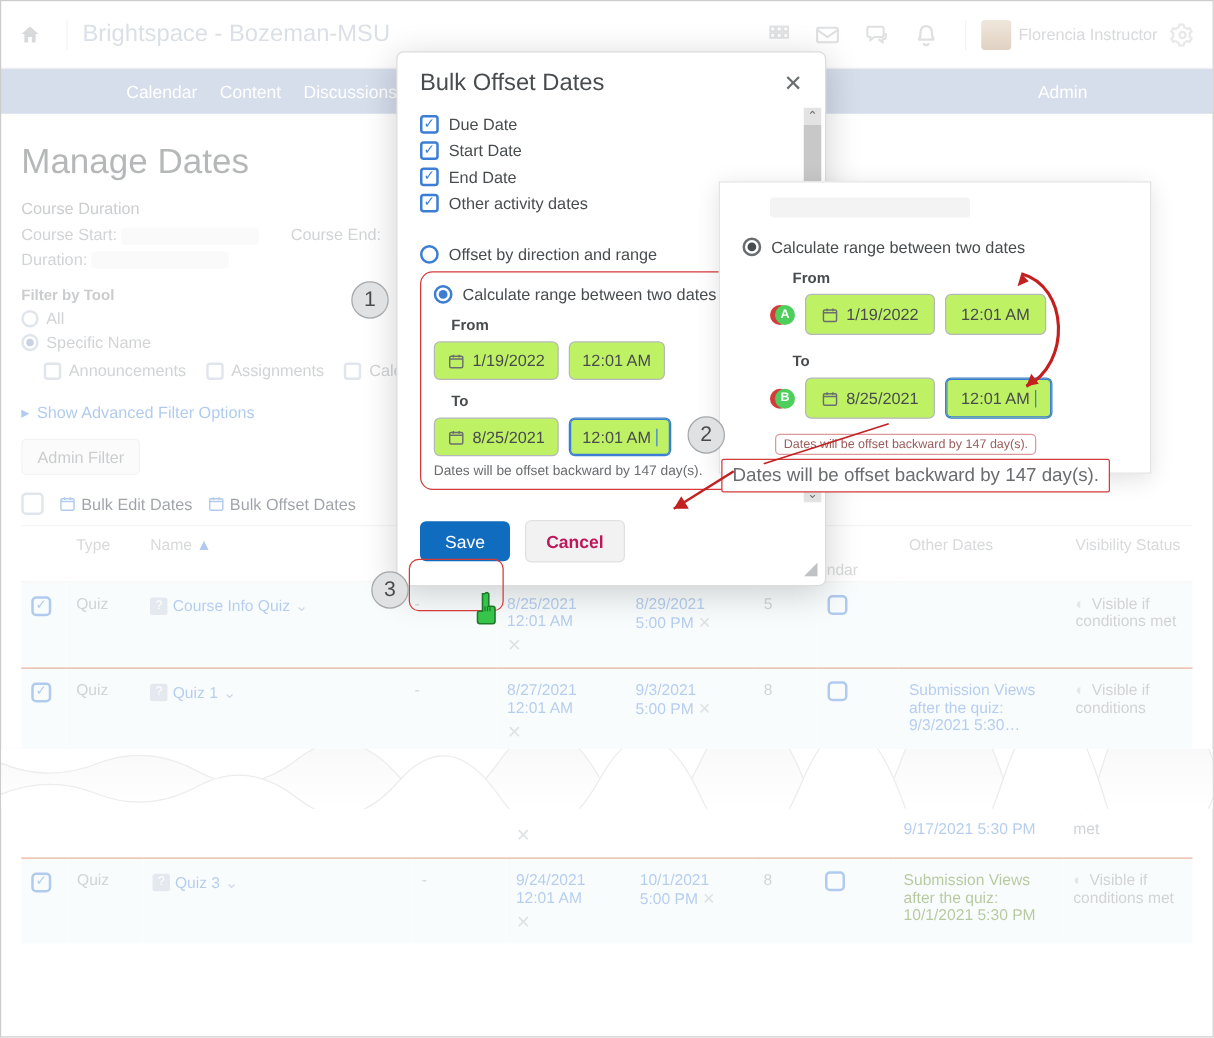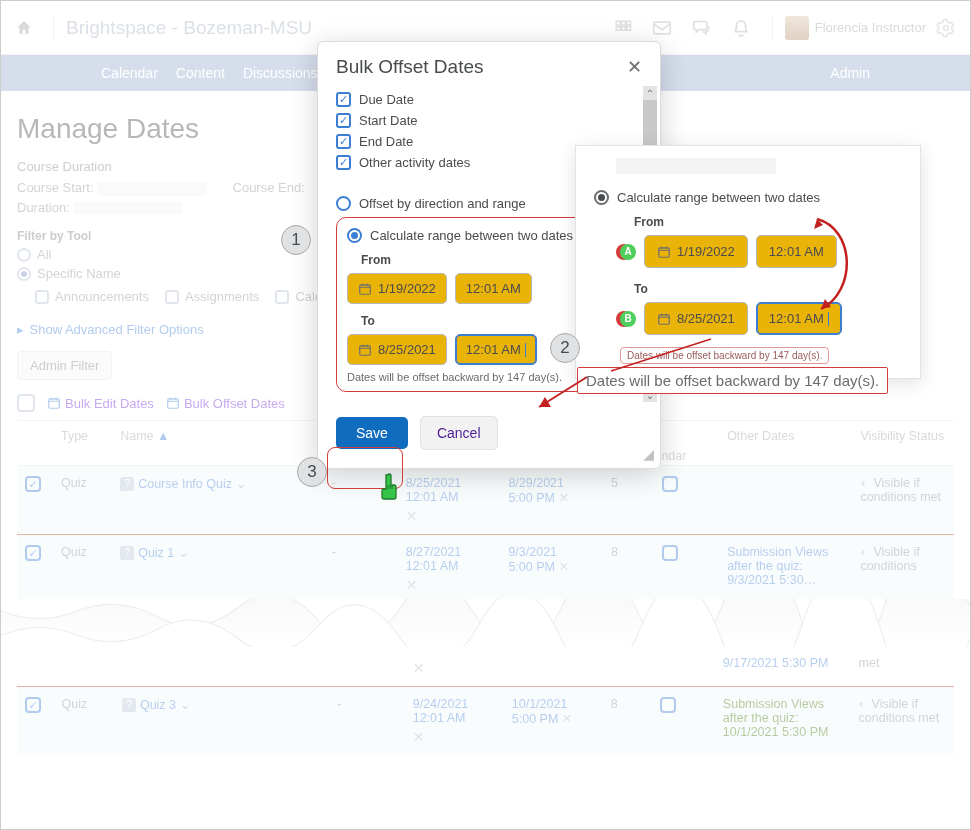--- a/index.html
+++ b/index.html
@@ -58,21 +58,21 @@
   .redacted { display:inline-block; background:#f3f3f3; width:110px; height:14px; border-radius:3px; vertical-align:middle; }
   .filter-label { font-weight:600; color:#7d8185; margin-top:14px; font-size:12px;}
   .radio-row, .check-row { display:flex; align-items:center; gap:6px; margin:4px 0; color:#8c9195;}
   .radio { width:14px; height:14px; border:2px solid #b5c0d3; border-radius:50%; display:inline-flex; align-items:center; justify-content:center;}
   .radio.checked::after{content:"";width:6px;height:6px;background:#7a92c0;border-radius:50%;}
   .chk { width:14px; height:14px; border:2px solid #b5c0d3; border-radius:3px; display:inline-block;}
   .adv { color:#3b7ed4; margin:14px 0; display:flex; align-items:center; gap:6px;}
   .btn-plain { background:#f4f4f4; border:1px solid #e0e0e0; color:#7d8185; padding:6px 12px; border-radius:4px; display:inline-block;}
   .toolbar-row { display:flex; align-items:center; gap:12px; margin:14px 0 8px;}
   .toolbar-row .chkbig{ width:18px;height:18px;border:2px solid #b5c0d3;border-radius:4px;}
-  .toolbar-link { color:#6d28d9; font-size:13px; display:inline-flex; align-items:center; gap:4px;}
+  .toolbar-link { color:#0f172a; font-size:13px; display:inline-flex; align-items:center; gap:4px;}
   
   table.data { width:100%; border-collapse:collapse; font-size:12.5px;}
   table.data th { text-align:left; color:#9ea0a4; font-weight:400; padding:8px 8px; border-top:1px solid #e7e7e7; border-bottom:1px solid #e7e7e7; vertical-align:top; background:#fff;}
   table.data td { padding:10px 8px; border-top:1px solid #c2410c; vertical-align:top; color:#8c9195;}
   tbody tr.sel td { background:#f1f7fb; }
   tbody tr.sel .rowchk { border-color:#3b7ed4;}
   .rowchk { width:16px;height:16px;border:2px solid #b5c0d3;border-radius:4px;display:inline-flex;align-items:center;justify-content:center;}
   .rowchk.on { border-color:#3b7ed4;}
   .rowchk.on::after{content:"✓";color:#3b7ed4;font-size:11px;line-height:1;}
   .cell-link{ color:#4a86d4; display:inline-flex; align-items:center; gap:4px;}
@@ -112,27 +112,27 @@
   .section-label{ font-weight:700; font-size:12px; margin:0 0 6px; color:#494c4e;}
   .cb-row{ display:flex; align-items:center; gap:8px; margin:6px 0; font-size:13px;}
   .cb{ width:15px;height:15px;border:2px solid #3b7ed4;border-radius:3px;display:inline-flex;align-items:center;justify-content:center;}
   .cb.on::after{content:"✓";font-size:11px;color:#3b7ed4;line-height:1;}
   .mradio{ width:15px;height:15px;border:2px solid #3b7ed4;border-radius:50%;display:inline-flex;align-items:center;justify-content:center;}
   .mradio.on::after{content:"";width:7px;height:7px;border-radius:50%;background:#3b7ed4;}
   .calc-box{ border:1.5px solid #d43b3b; border-radius:10px; padding:10px 10px 8px; margin-top:6px; position:relative;}
   .calc-box .cb-row{margin-top:0;}
   .field-label{ font-size:12px; font-weight:600; margin:10px 0 6px;padding-left:14px;}
   .date-row{ display:flex; gap:8px;}
-  .input{ border:1px solid #b5b8bb; border-radius:5px; padding:7px 10px; font-size:13px; display:inline-flex; align-items:center; gap:6px; background:#eab308;}
+  .input{ border:1px solid #b5b8bb; border-radius:5px; padding:7px 10px; font-size:13px; display:inline-flex; align-items:center; gap:6px; background:#bef264;}
   .input.focus{ border-color:#3b7ed4; box-shadow:0 0 0 1px #3b7ed4 inset;}
   .cal-ico{ width:14px;height:14px; display:inline-block;}
   .offset-msg{ font-size:11px; color:#6a6c6f; margin-top:6px;}
   .modal-foot{ display:flex; align-items:center; gap:12px; padding:14px 18px 18px; position:relative;}
   .btn-primary{ background:#0f6cbf; color:#fff; border:none; padding:8px 20px; border-radius:5px; font-size:14px;}
-  .btn-secondary{ background:#f2f2f2; color:#4c1d95; border:1px solid #e1e1e1; padding:8px 16px; border-radius:5px; font-size:14px;}
+  .btn-secondary{ background:#f2f2f2; color:#be185d; border:1px solid #e1e1e1; padding:8px 16px; border-radius:5px; font-size:14px;font-weight:bold;}
   .resize{ position:absolute; right:6px; bottom:6px; color:#c0c2c4; font-size:14px;}
   .save-outline{ position:absolute; border:1.5px solid #d43b3b; border-radius:8px; left:326px; top:446px; width:76px; height:42px; z-index:21; pointer-events:none;}
   
   .num-badge{
     position:absolute; width:30px;height:30px;border-radius:50%;
     background:#dfe1e3;border:1px solid #a6a8aa;display:flex;align-items:center;justify-content:center;
     font-size:17px;color:#494c4e;z-index:30;
   }
   .num1{ left:280px; top:224px;}
   .num2{ left:549px; top:332px;}

